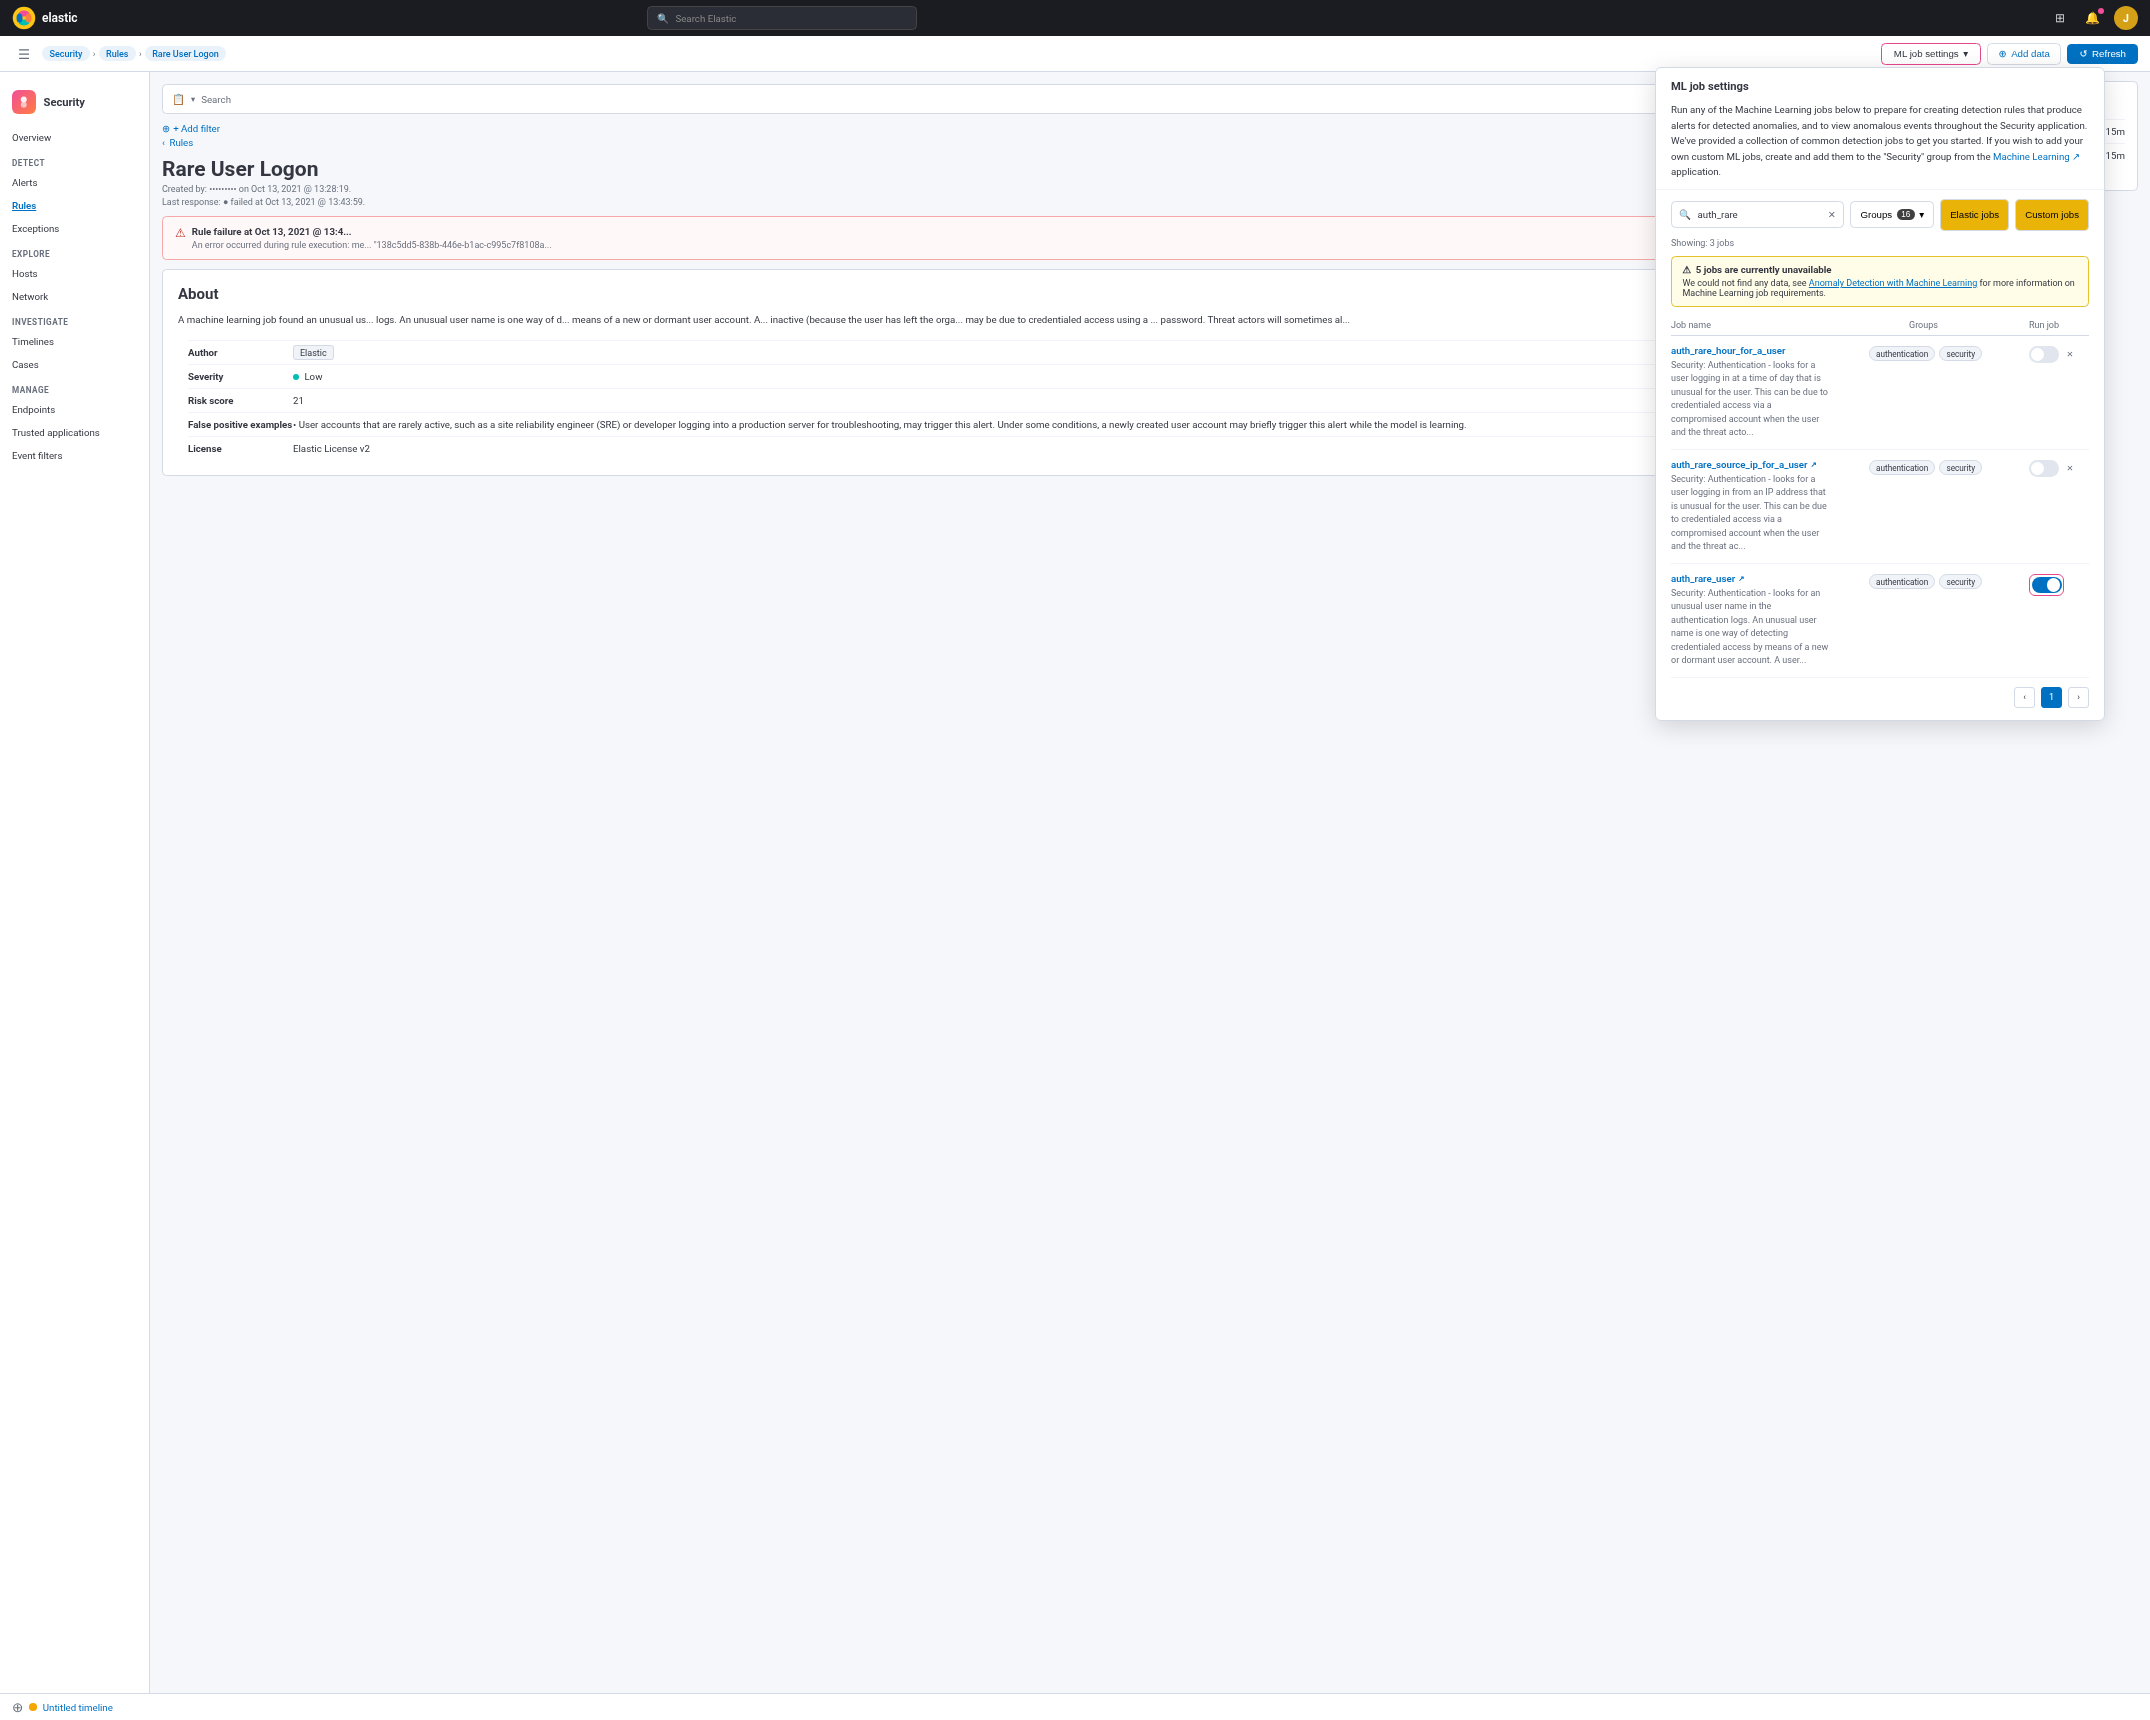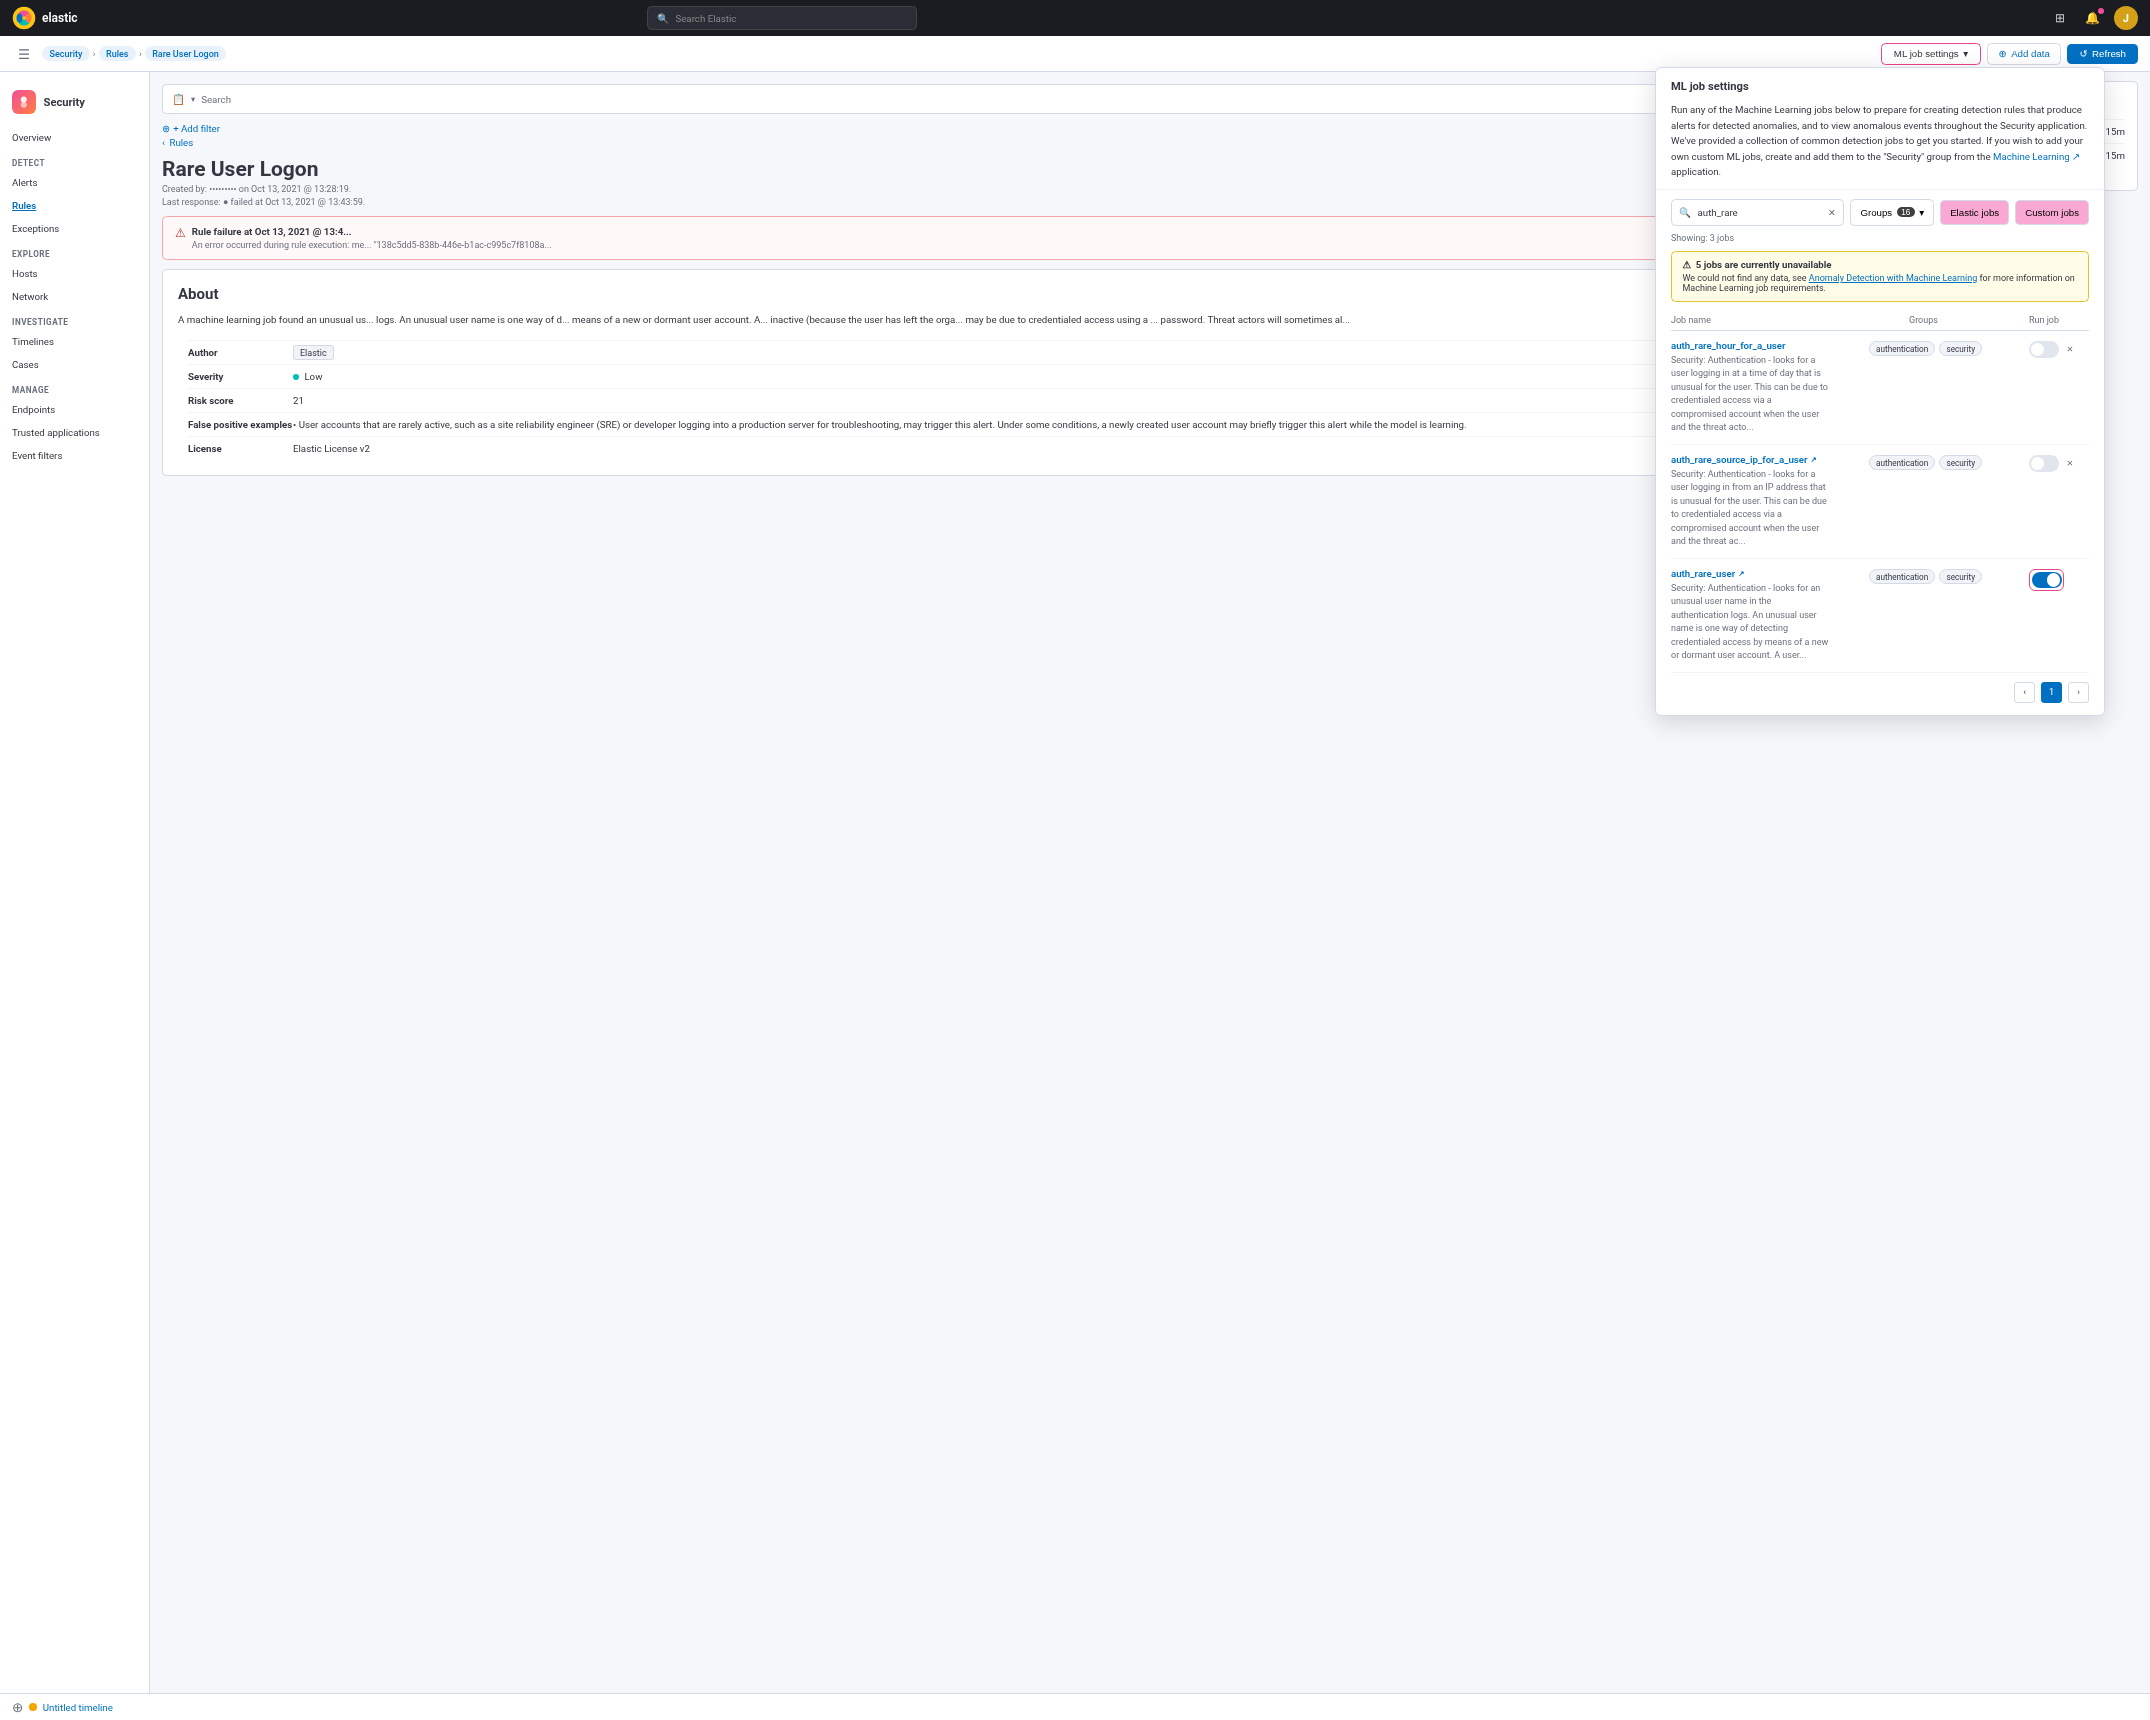--- a/index.html
+++ b/index.html
@@ -396,26 +396,26 @@
       border-radius: 4.5px;
       padding: 0 9px;
       font-size: 9.7px;
       background: white;
       cursor: pointer;
       display: flex;
       align-items: center;
       gap: 4.5px;
     }
     .ml-tab-btn {
-      height: 25px;
+      height: 32px;
       border: 0.7px solid #d3dae6;
       border-radius: 4.5px;
       padding: 0 9px;
       font-size: 9.7px;
-      background: #f9a8d4;
+      background: #eab308;
       cursor: pointer;
     }
     .ml-showing {
       font-size: 9px;
       color: #69707d;
       margin-bottom: 7.5px;
     }
     .ml-warning {
       background: #fffce8;
       border: 0.7px solid #e6c22a;

